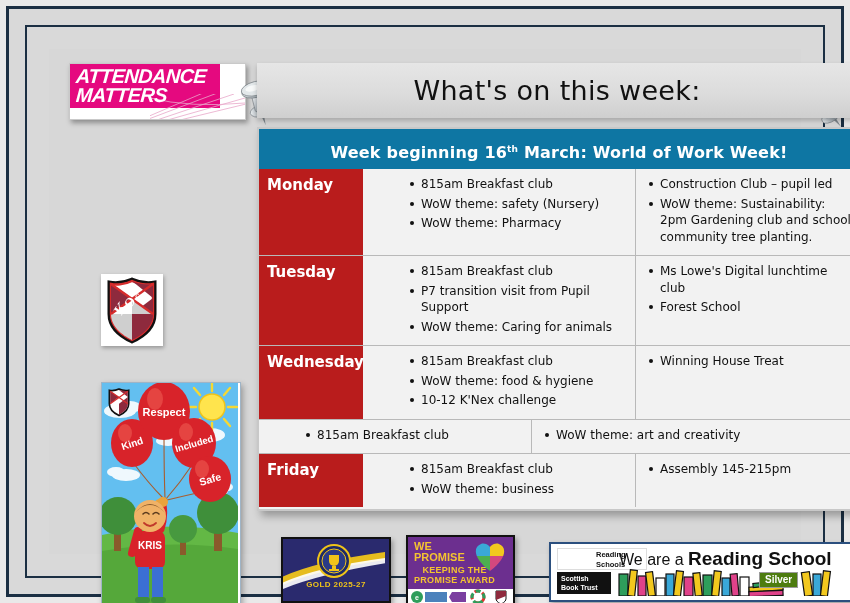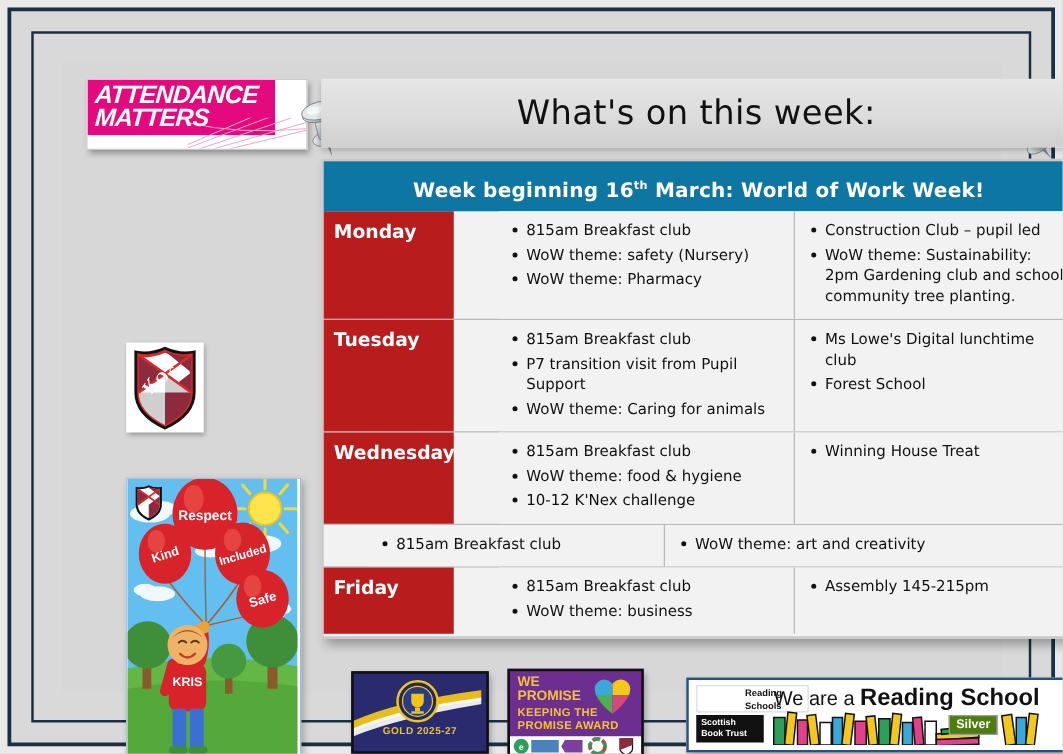--- a/index.html
+++ b/index.html
@@ -84,21 +84,21 @@
   
   .badge{position:absolute;box-shadow:2px 3px 5px rgba(0,0,0,.32);overflow:hidden;}
   #badge-sport{left:232px;top:488px;width:106px;height:62px;background:#2a2a6e;border:2px solid #111;}
   #badge-promise{left:357px;top:486px;width:105px;height:68px;background:#6c2f8f;border:2px solid #111;}
   #badge-reading{left:500px;top:493px;width:300px;height:56px;background:#fff;border:2px solid #2b4f7e;}
   .sport-txt{position:absolute;left:0;right:0;bottom:12px;text-align:center;color:#f0c419;
     font-family:"Liberation Sans",sans-serif;font-weight:bold;font-size:8px;letter-spacing:.4px;}
   .promise-we{position:absolute;left:6px;top:4px;color:#f4c430;font-family:"Liberation Sans",sans-serif;
     font-weight:bold;font-size:11px;line-height:11px;}
   .promise-sub{position:absolute;left:6px;top:28px;color:#f4c430;font-family:"Liberation Sans",sans-serif;
-    font-weight:bold;font-size:9px;line-height:10px;letter-spacing:.3px;}
+    font-weight:bold;font-size:9px;line-height:10px;letter-spacing:.3px;text-align:center;}
   .promise-strip{position:absolute;left:0;right:0;bottom:0;height:16px;background:#fff;}
   .rs-logo{position:absolute;left:6px;top:4px;width:54px;height:20px;background:#fff;border:1px solid #ddd;padding-left:34px;}
   .rs-logo span{display:block;font-family:"Liberation Sans",sans-serif;font-weight:bold;font-size:7.5px;
     color:#111;line-height:9px;padding:1px 0 0 4px;}
   .sbt-logo{position:absolute;left:6px;top:28px;width:54px;height:22px;background:#111;color:#fff;
     font-family:"Liberation Sans",sans-serif;font-weight:bold;font-size:7px;line-height:8.5px;padding:3px 0 0 4px;
     box-sizing:border-box;}
   .rs-head{position:absolute;left:68px;top:4px;font-family:"Liberation Sans",sans-serif;font-size:16px;color:#111;}
   .rs-head b{font-size:19px;}
   .silver-tag{position:absolute;left:208px;top:28px;background:#4d7c0f;color:#fff;border:1px solid #9a9a9a;

